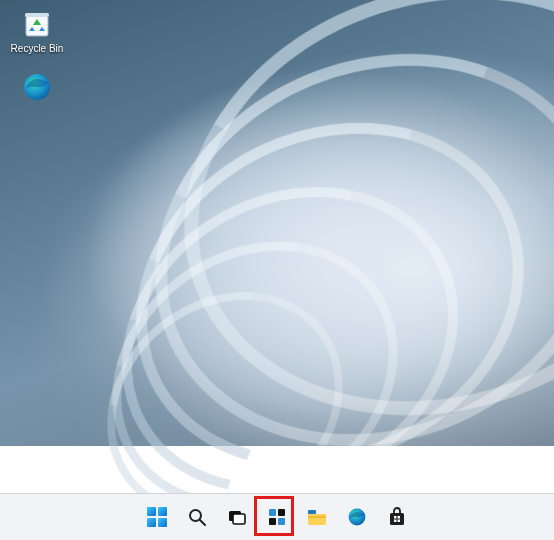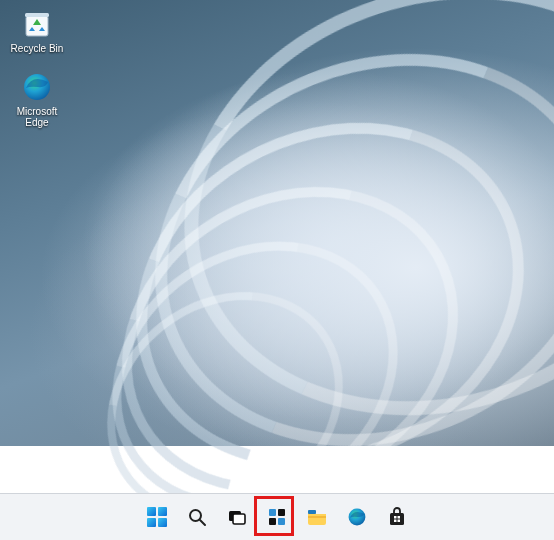--- a/index.html
+++ b/index.html
@@ -100,21 +100,20 @@
             <radialGradient id="edg" cx="40%" cy="35%" r="70%">
               <stop offset="0%" stop-color="#39d694"></stop>
               <stop offset="45%" stop-color="#1fa3d4"></stop>
               <stop offset="100%" stop-color="#0b5fa5"></stop>
             </radialGradient>
           </defs>
           <circle cx="17" cy="17" r="13" fill="url(#edg)"></circle>
           <path d="M6 18 q6 -14 22 -6 q-2 6 -10 5 q-8 -1 -12 1" fill="#0b5fa5" opacity="0.55"></path>
         </svg>
       </div>
-      <div class="label">Microsoft Edge</div>
     </div>
 
   </div>
 </div>
 
 <div class="taskbar">
   <div class="tb-items">
 
     <div class="tb-btn" title="Start">
       <svg width="22" height="22" viewBox="0 0 22 22">

